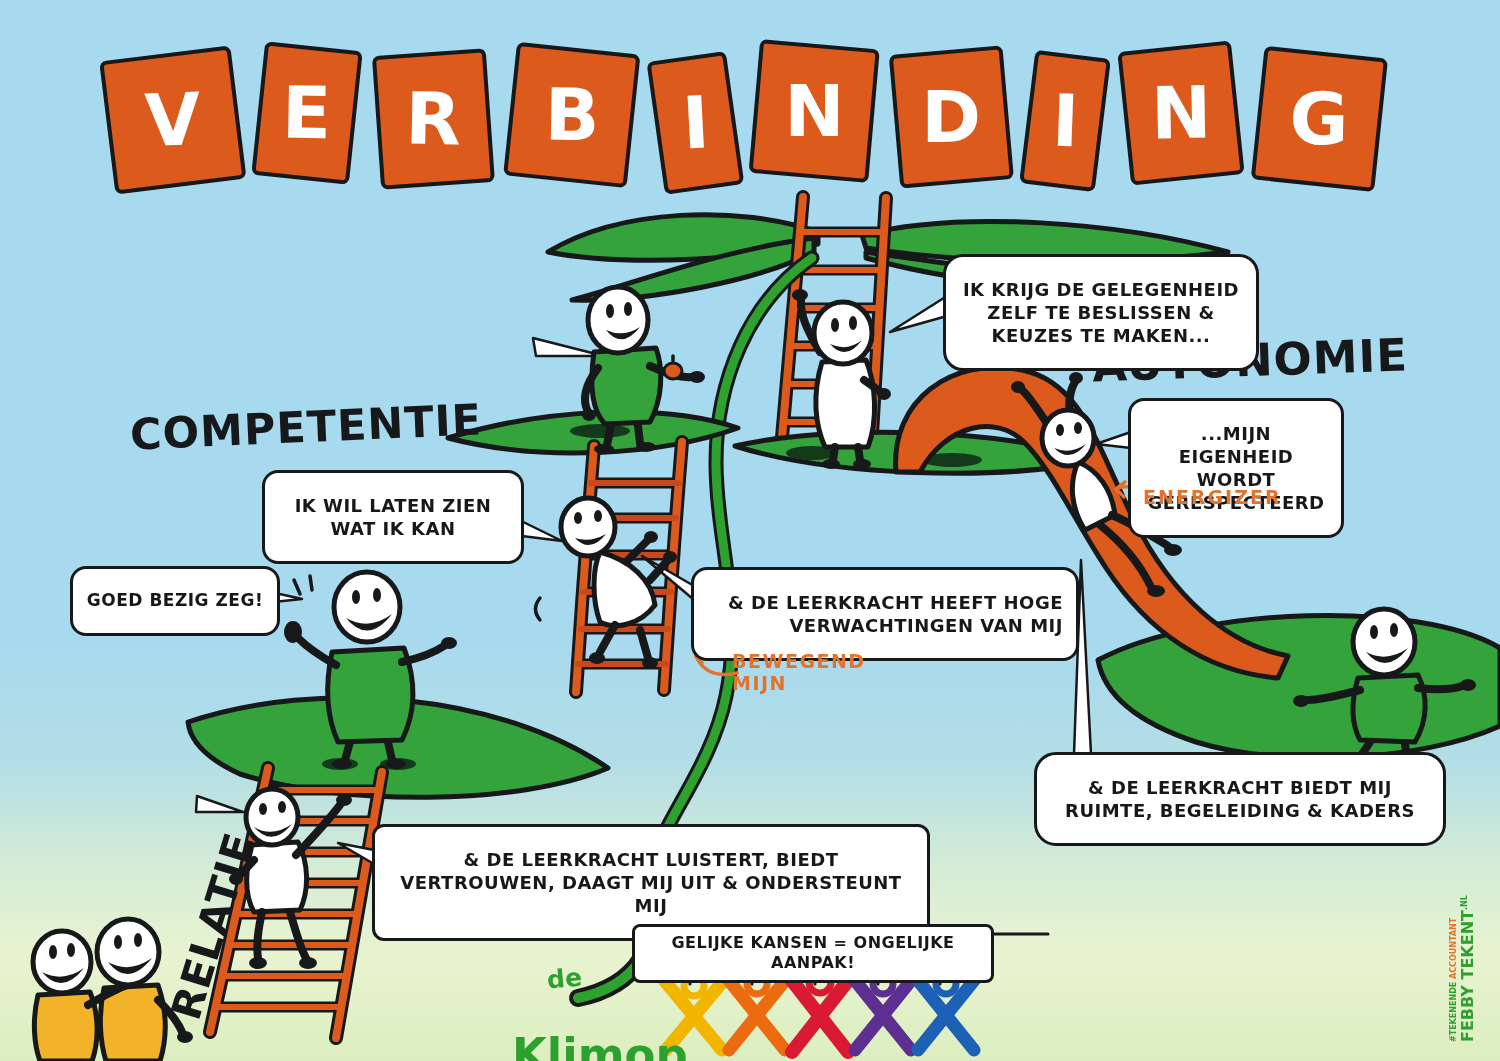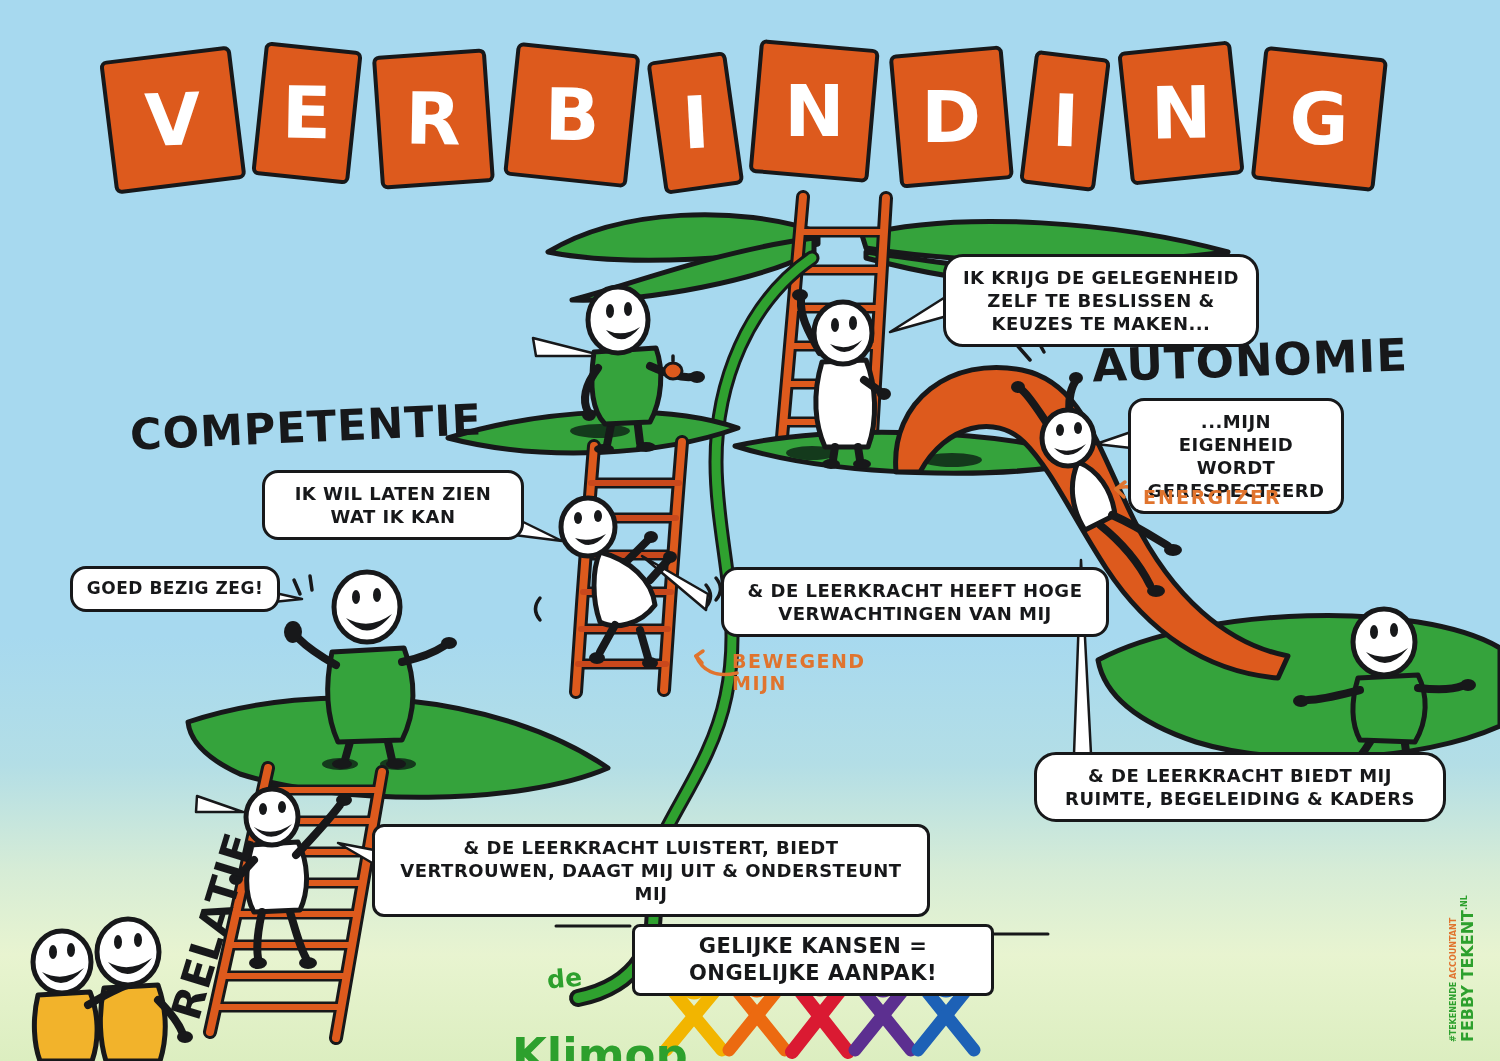--- a/index.html
+++ b/index.html
@@ -24,21 +24,21 @@
   .limb{stroke:#17181a;stroke-width:8;fill:none;}
   .blob{fill:#17181a;stroke:none;}
   .smile{fill:#17181a;stroke:none;}
   .eye{fill:#17181a;stroke:none;}
   .tailp{fill:#ffffff;stroke:#17181a;stroke-width:2.5;}
   .oArrow{stroke:#e0742e;stroke-width:3.5;fill:none;}
   .mark{stroke:#17181a;stroke-width:3.5;fill:none;}
   .bline{stroke:#17181a;stroke-width:3;fill:none;}
   .txt{position:absolute;z-index:2;color:#17181a;}
   .bubble{position:absolute;z-index:2;background:#fff;border:3px solid #17181a;border-radius:16px;
-    padding:9px 13px;font-size:18px;font-weight:bold;letter-spacing:.5px;line-height:1.28;
+    padding:21px 13px;font-size:18px;font-weight:bold;letter-spacing:.5px;line-height:1.28;
     text-align:center;color:#17181a;}
   .heading{position:absolute;z-index:2;font-weight:bold;color:#17181a;letter-spacing:1px;}
   .annot{position:absolute;z-index:2;color:#e0742e;font-weight:bold;letter-spacing:2px;font-size:19px;}
   
   .title{position:absolute;left:106px;top:46px;width:1276px;height:150px;display:flex;
     justify-content:space-between;align-items:flex-start;z-index:2;}
   .tile{background:#dd5a1d;border:4px solid #17181a;border-radius:7px;height:126px;
     display:flex;align-items:center;justify-content:center;color:#fff;font-weight:bold;font-size:72px;}
   .tile span{display:block;}
   .tile:nth-child(1){width:124px;transform:rotate(-7deg) translateY(7px);}
@@ -52,25 +52,25 @@
   .tile:nth-child(9){width:106px;transform:rotate(-6deg) translateY(0px);}
   .tile:nth-child(10){width:116px;transform:rotate(6deg) translateY(6px);}
   .tile:nth-child(odd) span{transform:rotate(5deg);}
   .tile:nth-child(even) span{transform:rotate(-5deg);}
   
   .b-komop{left:357px;top:302px;width:156px;}
   .b-geleg{left:943px;top:254px;width:284px;border-radius:20px;}
   .b-eigen{left:1128px;top:398px;width:184px;}
   .b-ikwil{left:262px;top:470px;width:230px;}
   .b-goed{left:70px;top:566px;width:178px;font-size:17px;}
-  .b-verw{left:721px;top:567px;width:356px;}
+  .b-verw{left:691px;top:567px;width:356px;text-align:right;}
   .b-hoor{left:22px;top:777px;width:156px;font-size:17px;}
   .b-luist{left:372px;top:824px;width:526px;border-radius:12px;}
   .b-ruimte{left:1008px;top:752px;width:380px;border-radius:22px;margin-left:26px;}
-  .b-banner{left:632px;top:924px;width:344px;font-size:21px;padding:6px 6px;border-radius:8px;letter-spacing:.5px;}
+  .b-banner{left:632px;top:924px;width:344px;font-size:16px;padding:6px 6px;border-radius:8px;letter-spacing:.5px;}
   .h-comp{left:130px;top:402px;font-size:43px;transform:rotate(-2.5deg);}
   .h-auto{left:1092px;top:334px;font-size:45px;transform:rotate(-2deg);}
   .h-rel{left:108px;top:902px;width:210px;font-size:41px;transform:rotate(-73deg);text-align:center;}
   .a-energ{left:1143px;top:486px;}
   .a-beweg{left:732px;top:650px;width:126px;letter-spacing:1.5px;}
   .logo-de{position:absolute;left:547px;top:964px;z-index:2;color:#2da02d;font-weight:bold;font-size:25px;transform:rotate(-5deg);}
   .logo-name{position:absolute;left:512px;top:982px;z-index:2;color:#2da02d;font-weight:bold;font-size:45px;margin-top:46px;}
   .watermark{position:absolute;left:1450px;top:1042px;z-index:2;transform:rotate(-90deg);transform-origin:0 0;
     display:flex;flex-direction:column;width:152px;line-height:1.1;}
   .wm1{font-size:8px;font-weight:bold;color:#2da02d;}

